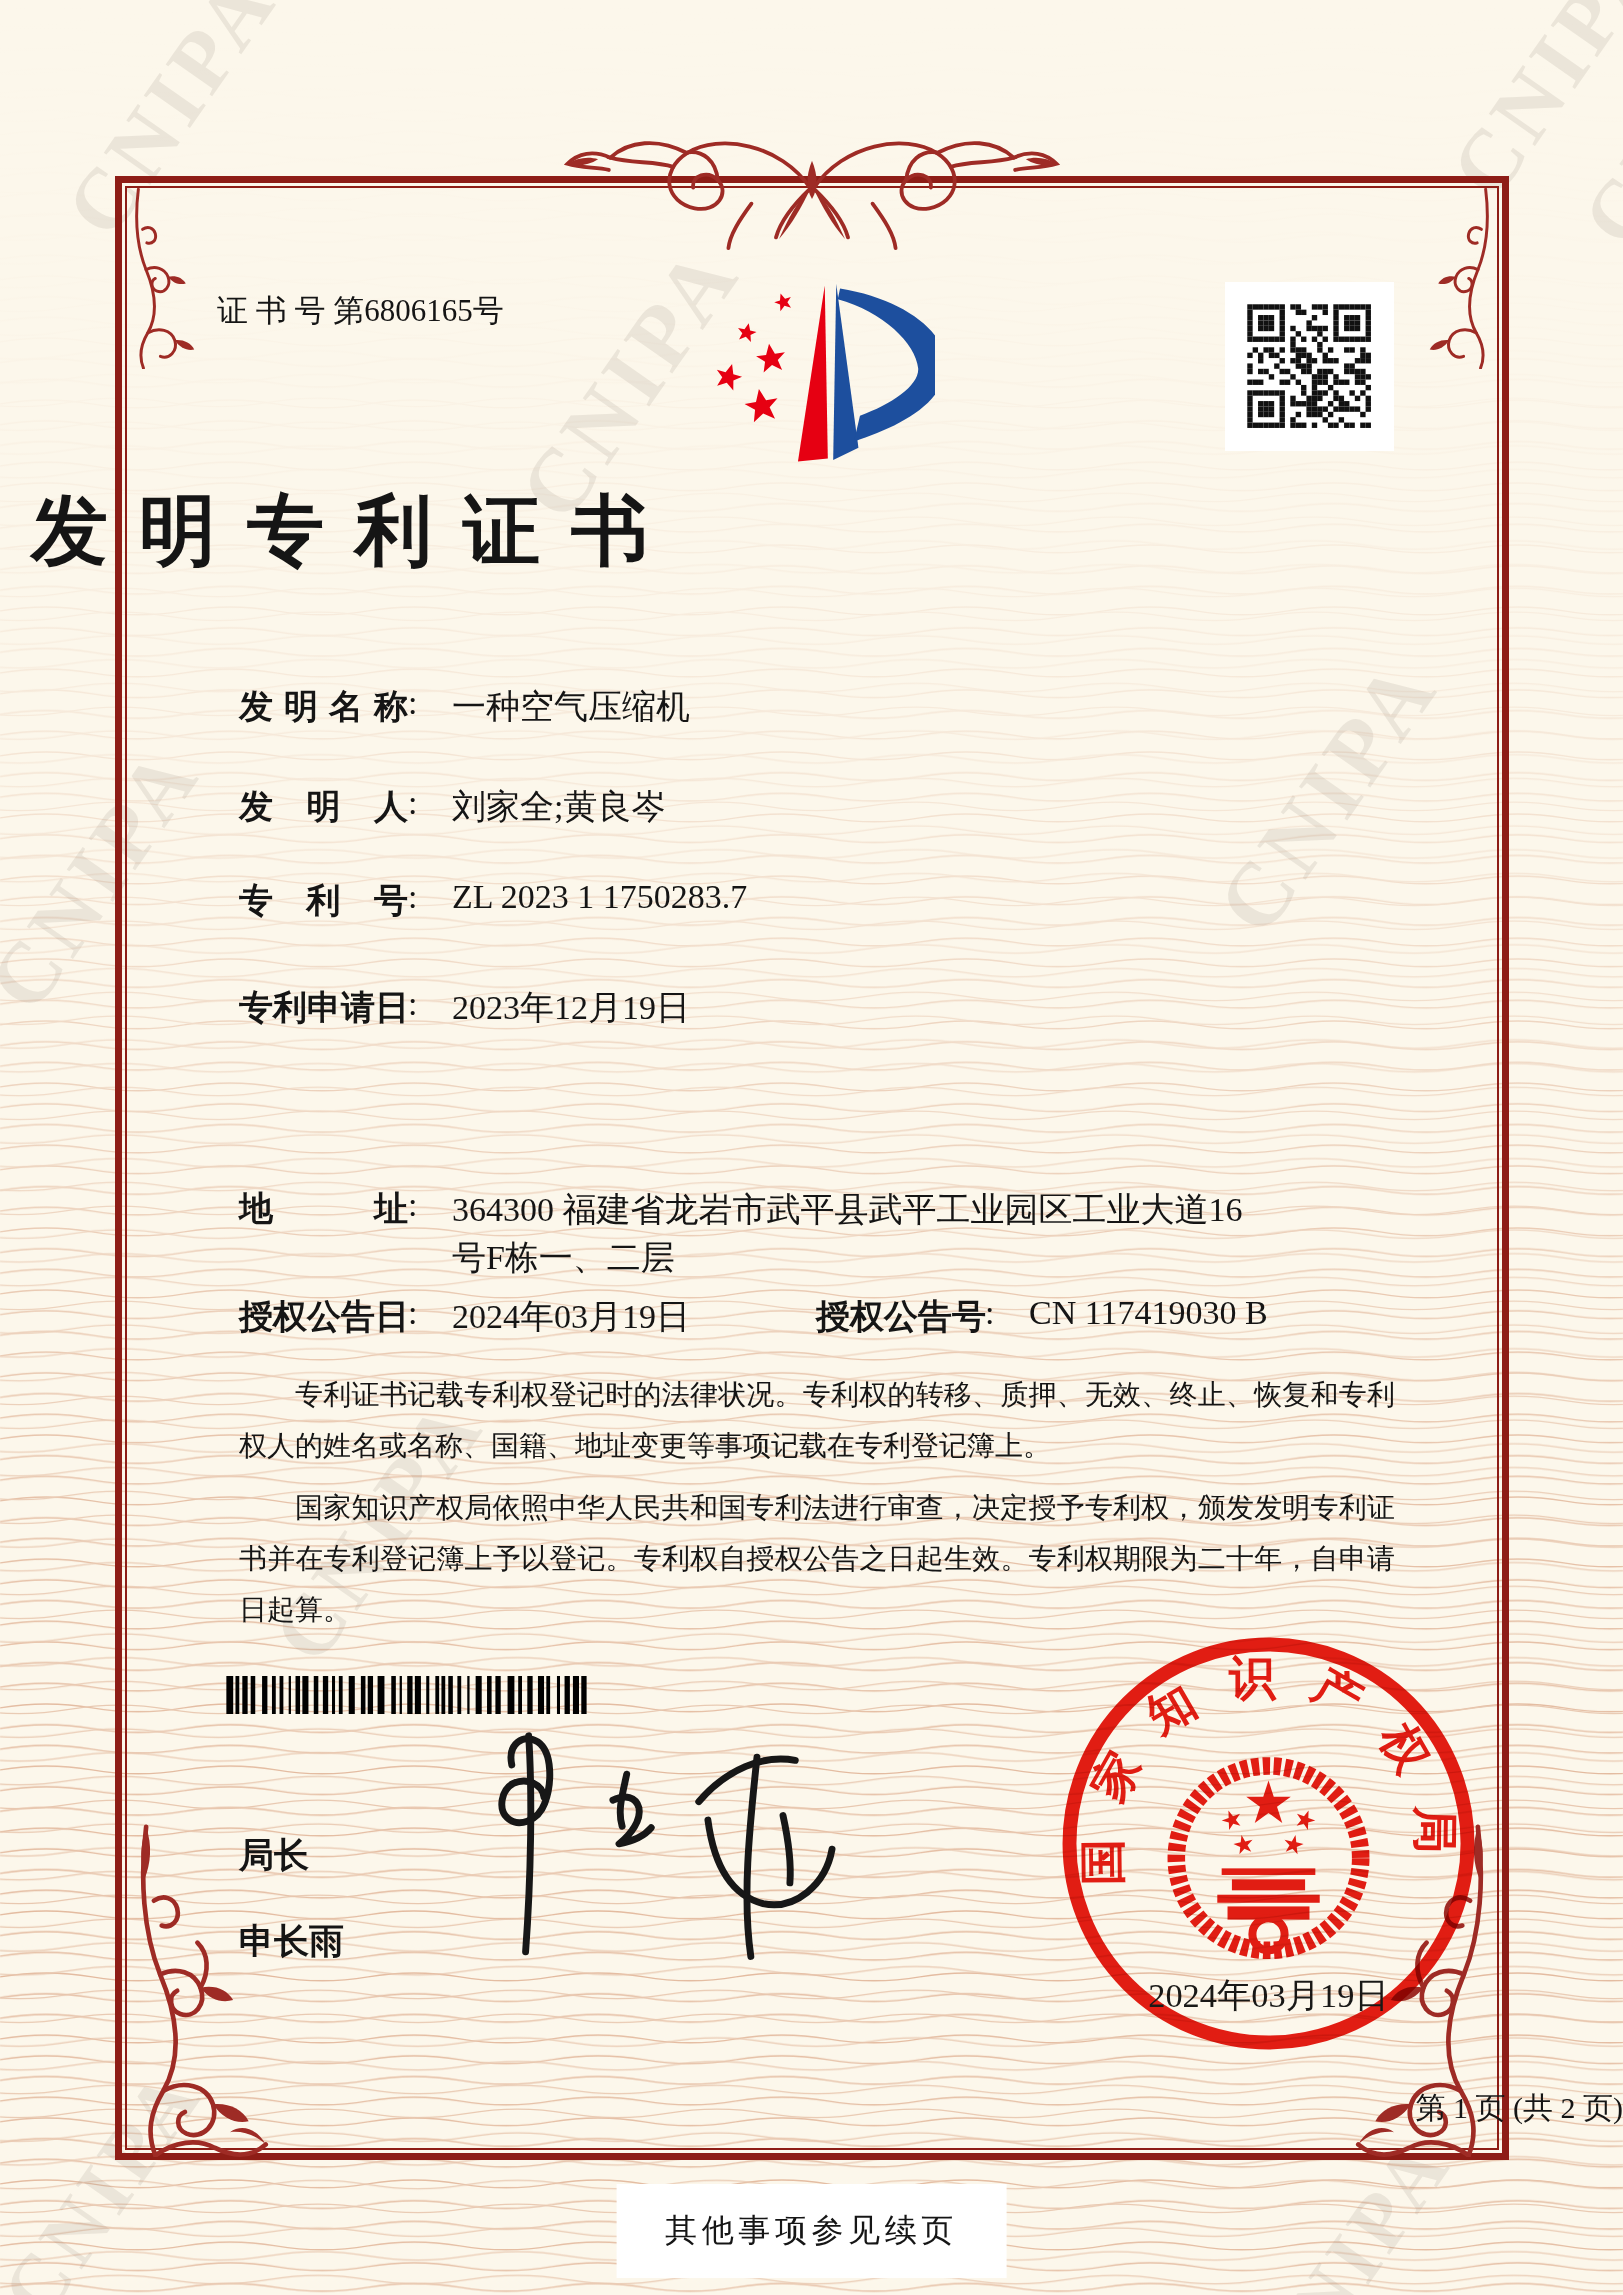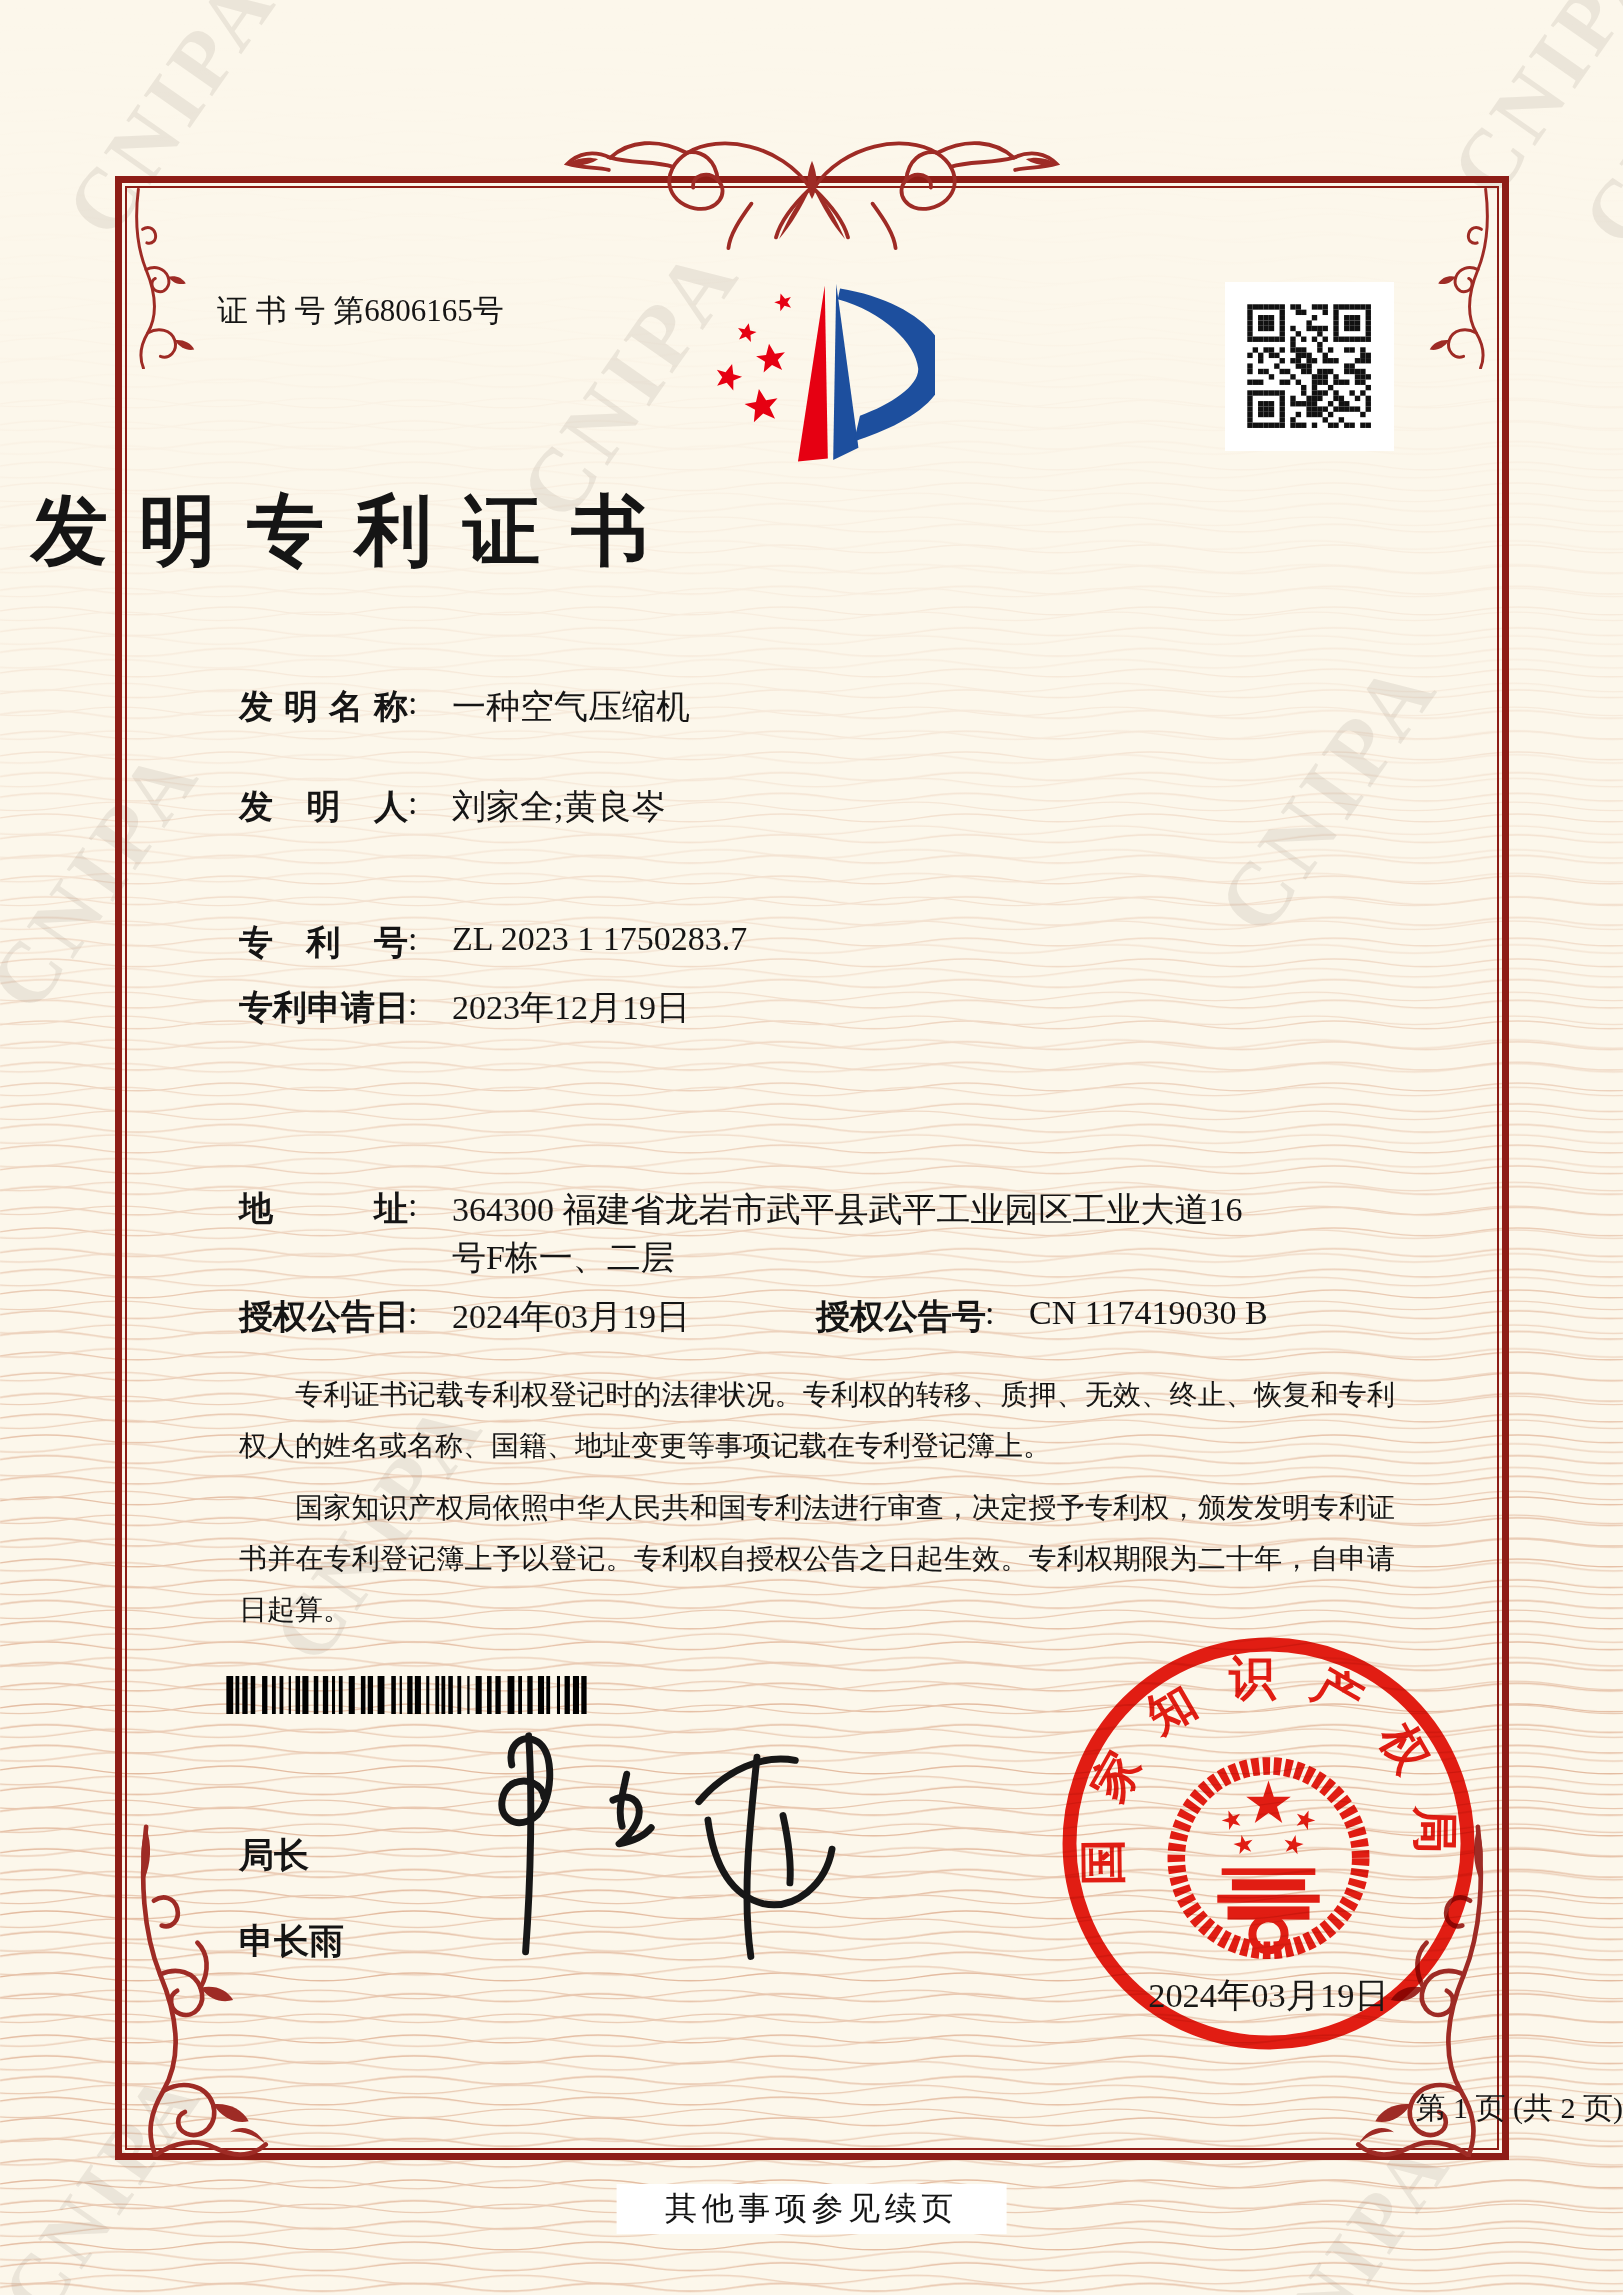--- a/index.html
+++ b/index.html
@@ -59,21 +59,21 @@
   .paras p { text-indent:2em; }
   .paras p + p { margin-top:10.7px; }
   .barcode-svg { position:absolute; z-index:5; left:225px; top:1676px; }
   .signer { position:absolute; z-index:6; left:239px; font-size:35px; font-weight:700;
     font-family:"Liberation Sans","DejaVu Sans",sans-serif; }
   .sig-svg { position:absolute; z-index:6; left:426px; top:1725px; }
   .seal-svg { position:absolute; z-index:7; left:1049px; top:1624px; mix-blend-mode:multiply; opacity:0.97; }
   .page-num { position:absolute; z-index:5; left:0; top:2088px; width:100%; text-align:right; font-size:30px; }
   .cont-box {
     position:absolute; z-index:5; left:50%; top:2184px; transform:translateX(-50%);
-    background:#ffffff; padding:3px 49px; font-size:32px; letter-spacing:4.6px; white-space:nowrap;
+    background:#ffffff; padding:25px 49px; font-size:32px; letter-spacing:4.6px; white-space:nowrap;
   }
 </style>
 </head>
 <body>
 
 <div class="page">
 
   <svg class="waves" width="1623" height="2295" aria-hidden="true" viewBox="0 0 2117 2994">
     <defs>
       <pattern id="wavePat" width="240" height="27" patternUnits="userSpaceOnUse">
@@ -465,21 +465,21 @@
   <div class="title">发明专利证书</div>
 
   <div class="row" style="top:684px">
     <span class="flabel">发明名称</span><span class="fcolon">:</span>
     <span class="fvalue">一种空气压缩机</span>
   </div>
   <div class="row" style="top:784px">
     <span class="flabel">发明人</span><span class="fcolon">:</span>
     <span class="fvalue">刘家全;黄良岑</span>
   </div>
-  <div class="row" style="top:920px">
+  <div class="row" style="top:878px">
     <span class="flabel">专利号</span><span class="fcolon">:</span>
     <span class="fvalue">ZL 2023 1 1750283.7</span>
   </div>
   <div class="row" style="top:985px">
     <span class="flabel">专利申请日</span><span class="fcolon">:</span>
     <span class="fvalue">2023年12月19日</span>
   </div>
   <div class="row" style="top:1186px">
     <span class="flabel">地址</span><span class="fcolon">:</span>
     <span class="addr-lines"><span>364300 福建省龙岩市武平县武平工业园区工业大道16</span><br>

